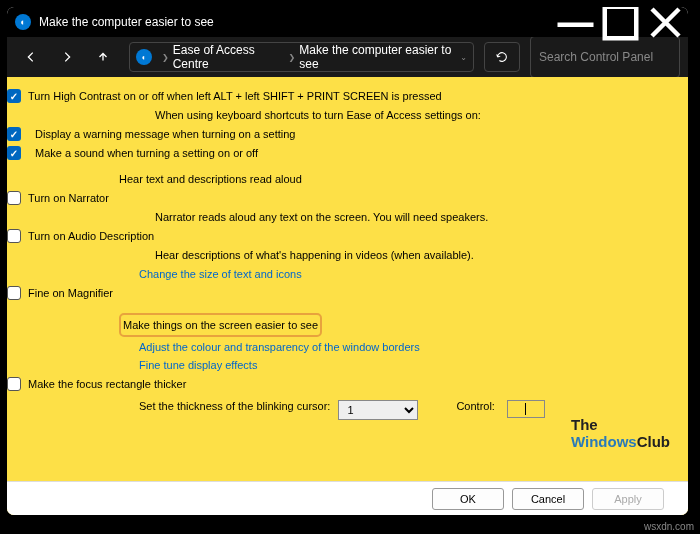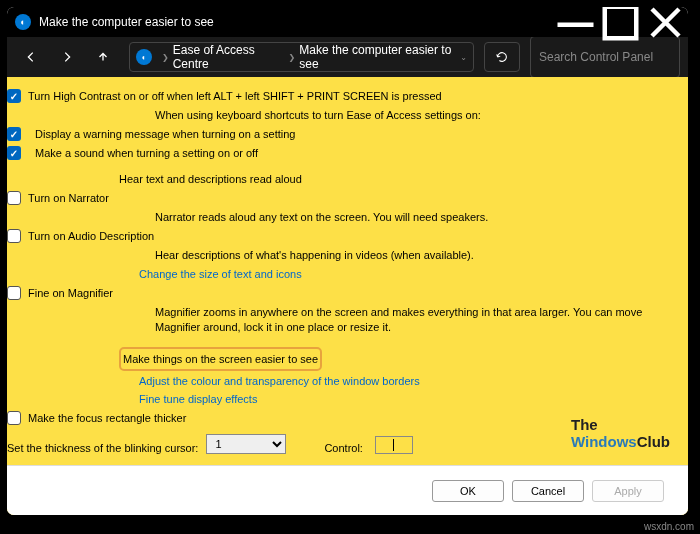--- a/index.html
+++ b/index.html
@@ -29,25 +29,25 @@
 .indent2 { margin-left: 148px; gap: 7px; }
 .section-head { font-size: 11px; color: #000; margin: 12px 0 6px 112px; }
 .row { display: flex; align-items: flex-start; margin: 4px 0; line-height: 15px; }
 .chk { width: 14px; height: 14px; margin-right: 7px; flex-shrink: 0; display: inline-flex; align-items: center; justify-content: center; border-radius: 3px; margin-top: 0; }
 .chk.checked { background: #0067c0; }
 .chk.checked::after { content: '✓'; color: #fff; font-size: 10px; font-weight: bold; }
 .chk.unchecked { border: 1.2px solid #555; background: #fff; }
 .desc { color: #000; font-size: 11px; margin-left: 148px; line-height: 15px; margin-bottom: 4px; }
 .link { color: #0066cc; font-size: 11px; margin-left: 132px; display: block; margin-top: 3px; margin-bottom: 3px; line-height: 15px; }
 .highlight-box { border: 2px solid #e8a33d; border-radius: 5px; padding: 4px 2px; display: inline-block; margin-left: 112px; margin-top: 8px; }
-.thicker-row { display: flex; align-items: flex-end; margin-top: 8px; gap: 8px; font-size: 11px; flex-wrap: wrap; }
+.thicker-row { display: flex; align-items: flex-start; margin-left: 132px; margin-top: 8px; gap: 8px; font-size: 11px; flex-wrap: wrap; }
 .num-input { width: 80px; height: 20px; border: 1px solid #888; padding: 0 4px; font-size: 11px; }
 .preview-box { width: 38px; height: 18px; border: 1px solid #888; display: inline-flex; align-items: center; justify-content: center; margin-left: 4px; }
 .preview-box::after { content: ''; width: 1px; height: 12px; background: #000; }
-.footer { height: 50px; border-top: 1px solid #ddd; display: flex; align-items: center; justify-content: flex-end; padding-right: 24px; gap: 8px; background: #fff; }
+.footer { height: 34px; border-top: 1px solid #ddd; display: flex; align-items: center; justify-content: flex-end; padding-right: 24px; gap: 8px; background: #fff; }
 .footer-btn { min-width: 72px; height: 22px; border: 1px solid #999; border-radius: 3px; background: #fdfdfd; font-size: 11px; display: flex; align-items: center; justify-content: center; cursor: pointer; }
 .footer-btn.disabled { color: #aaa; border-color: #ccc; }
 .watermark { position: absolute; right: 18px; bottom: 65px; font-size: 15px; font-weight: 600; color: #222; line-height: 1.1; text-align: left; font-family: 'Segoe UI', Arial, sans-serif; pointer-events: none; }
 .watermark .blue { color: #2a7ab9; }
 .srcmark { position: absolute; right: 6px; bottom: 2px; font-size: 10px; color: #888; }
 </style>
 </head>
 <body>
 
 <div class="window">
@@ -134,21 +134,20 @@
         <span class="chk unchecked"></span>
         <span>Turn on Audio Description</span>
       </div>
       <div class="desc">Hear descriptions of what's happening in videos (when available).</div>
 
       <a class="link">Change the size of text and icons</a>
       <div class="row indent1">
         <span class="chk unchecked"></span>
         <span>Fine on Magnifier</span>
       </div>
-      <div class="desc" style="max-width:500px">Magnifier zooms in anywhere on the screen and makes everything in that area larger. You can move Magnifier around, lock it in one place or resize it.</div>
 
       <div class="highlight-box">
         <span>Make things on the screen easier to see</span>
       </div>
       <a class="link">Adjust the colour and transparency of the window borders</a>
       <a class="link">Fine tune display effects</a>
       <div class="row indent1">
         <span class="chk unchecked"></span>
         <span>Make the focus rectangle thicker</span>
       </div>

